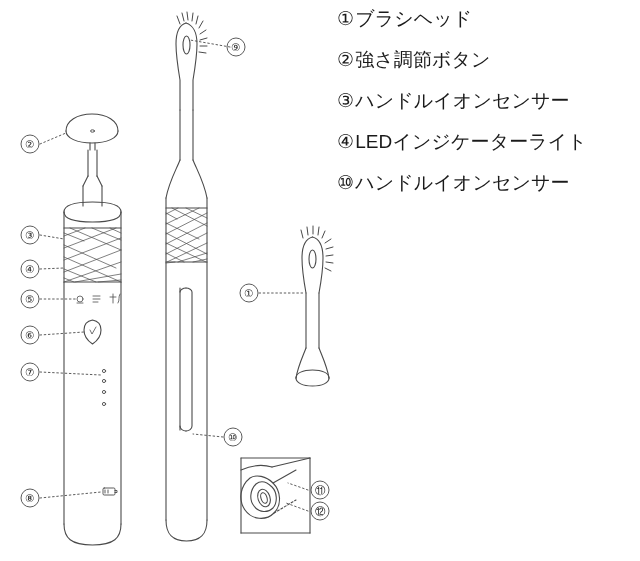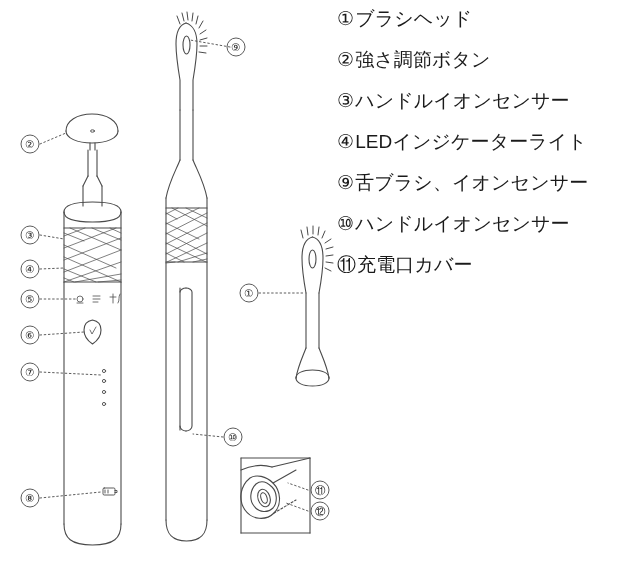--- a/index.html
+++ b/index.html
@@ -276,23 +276,17 @@
     <div class="legend-item">
       <span class="num">②</span><span>強さ調節ボタン</span>
     </div>
     <div class="legend-item">
       <span class="num">③</span><span>ハンドルイオンセンサー</span>
     </div>
     <div class="legend-item">
       <span class="num">④</span><span>LEDインジケーターライト</span>
     </div>
     <div class="legend-item">
-      <span class="num">⑨</span><span>舌ブラシ、イオンセンサー</span>
-    </div>
-    <div class="legend-item">
       <span class="num">⑩</span><span>ハンドルイオンセンサー</span>
     </div>
-    <div class="legend-item">
-      <span class="num">⑪</span><span>充電口カバー</span>
-    </div>
   </div>
 
 </div>
 
 </body></html>

